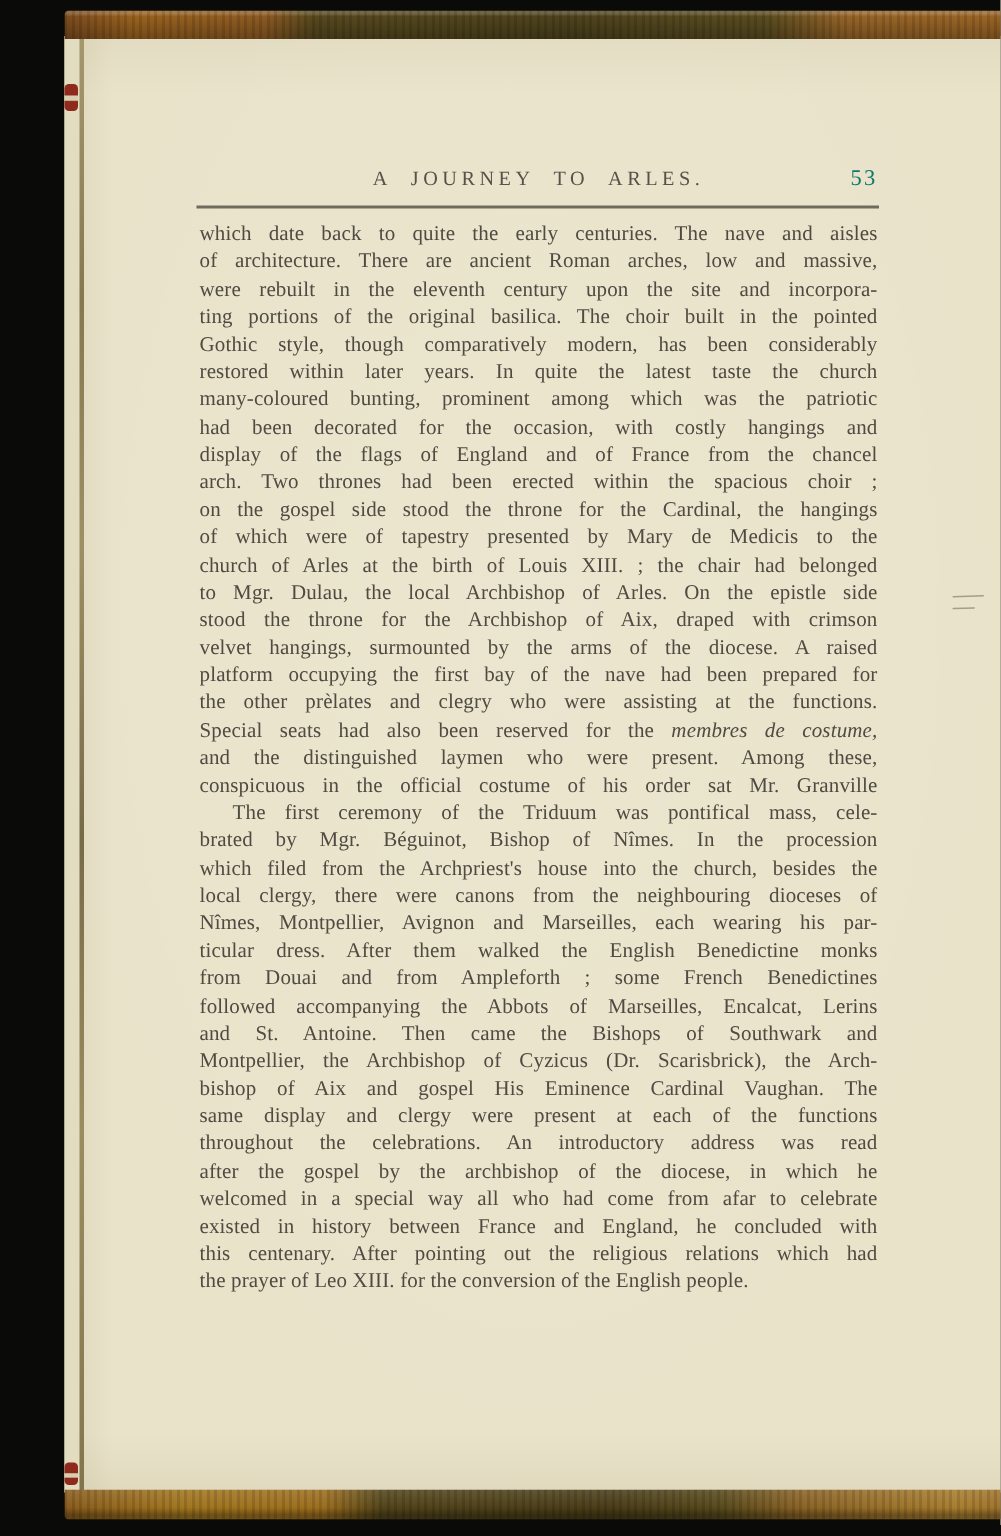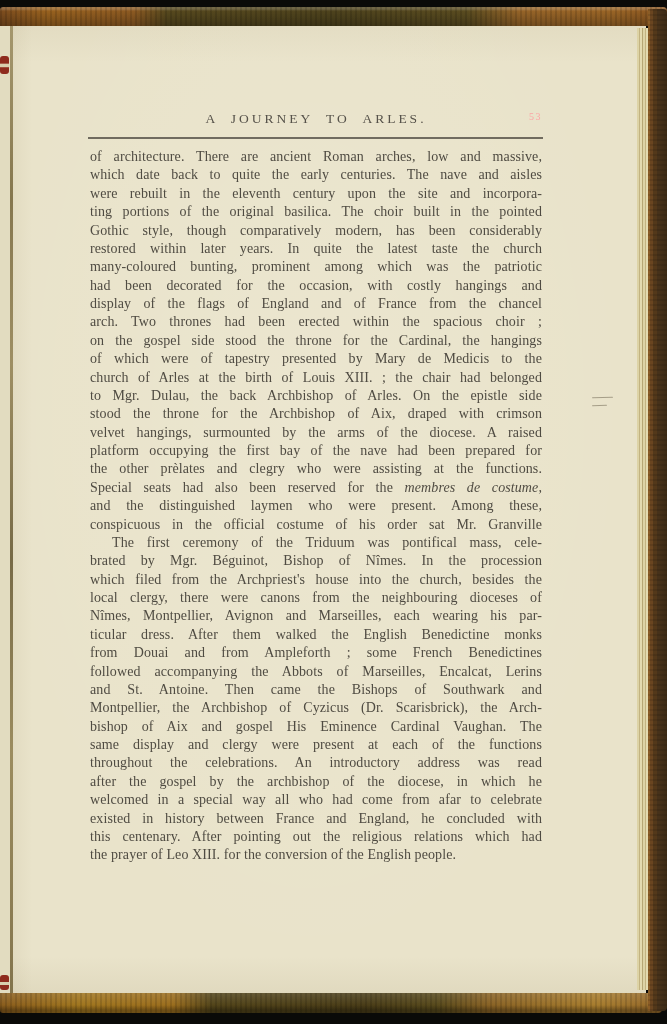--- a/index.html
+++ b/index.html
@@ -3,21 +3,21 @@
 <meta charset="utf-8">
 <style>
   html, body { margin: 0; padding: 0; }
   body {
     width: 667px; height: 1024px;
     background: #0a0a08;
     position: relative;
     overflow: hidden;
     font-family: "Liberation Serif", serif;
   }
-  .scan { position: absolute; inset: 0; }
+  .scan { position: absolute; inset: 0; margin-left: 43px; }
 
   
   .page {
     position: absolute; left: 0; top: 24px; width: 646px; height: 971px;
     background:
       radial-gradient(ellipse at 48% 40%, rgba(255,255,255,0.10), rgba(0,0,0,0) 70%),
       linear-gradient(90deg, rgba(120,100,50,0.10) 0, rgba(0,0,0,0) 5%),
       linear-gradient(180deg, rgba(120,100,50,0.06) 0, rgba(0,0,0,0) 4%, rgba(0,0,0,0) 96%, rgba(120,100,50,0.08) 100%),
       #e9e3ca;
   }
@@ -79,21 +79,21 @@
   .header { position: relative; height: 24px; }
   .header-title {
     text-align: center;
     font-size: 13.5px; line-height: 17px;
     letter-spacing: 3px; word-spacing: 7px;
     color: #56524a;
     padding-top: 3px;
   }
   .page-num {
     position: absolute; right: 0; top: 4px;
-    font-size: 10px; letter-spacing: 1.5px; color: #fca5a5;
+    font-size: 15px; letter-spacing: 1.5px; color: #0f766e;
   }
   .rule {
     margin: 6px 0 0 -2px; width: 455px;
     border: 0; border-top: 2px solid rgba(90,86,76,0.85);
   }
   .body { margin-top: 9px; font-size: 14px; }
   .ln {
     width: 452px;
     line-height: 18.38px;
     height: 18.38px;
@@ -129,34 +129,34 @@
     <div class="header">
       <div class="header-title">A JOURNEY TO ARLES.</div>
       <div class="page-num">53</div>
     </div>
 
     <hr class="rule">
 
     <div class="body">
 
       <div>
+          <div class="ln">which date back  to quite the early centuries.   The nave and  aisles</div>
           <div class="ln">of architecture.  There are ancient Roman arches, low and massive,</div>
-          <div class="ln">which date back  to quite the early centuries.   The nave and  aisles</div>
           <div class="ln">were rebuilt  in  the  eleventh  century  upon  the  site and  incorpora-</div>
           <div class="ln">ting portions of the original basilica.   The choir built in the pointed</div>
           <div class="ln">Gothic style, though  comparatively  modern,  has  been  considerably</div>
           <div class="ln">restored  within  later  years.   In  quite  the  latest  taste  the  church</div>
           <div class="ln">many-coloured  bunting,  prominent  among  which  was  the  patriotic</div>
           <div class="ln">had  been  decorated  for  the  occasion,  with  costly  hangings  and</div>
           <div class="ln">display  of  the  flags  of  England  and  of  France  from  the  chancel</div>
           <div class="ln">arch.   Two  thrones  had  been  erected  within  the  spacious  choir ;</div>
           <div class="ln">on the gospel  side stood  the  throne  for  the  Cardinal,  the  hangings</div>
           <div class="ln">of  which  were  of  tapestry  presented  by  Mary  de  Medicis  to  the</div>
           <div class="ln">church of Arles at the birth of Louis XIII. ;  the  chair  had  belonged</div>
-          <div class="ln">to  Mgr.  Dulau,  the  back  Archbishop  of  Arles.   On  the  epistle  side</div>
+          <div class="ln">to  Mgr.  Dulau,  the  local  Archbishop  of  Arles.   On  the  epistle  side</div>
           <div class="ln">stood  the  throne  for  the  Archbishop  of  Aix,  draped  with  crimson</div>
           <div class="ln">velvet hangings, surmounted  by  the  arms  of  the  diocese.   A  raised</div>
           <div class="ln">platform occupying the first bay of  the  nave  had  been  prepared  for</div>
           <div class="ln">the other  prèlates  and  clegry  who  were  assisting  at  the  functions.</div>
         </div>
 
       <div class="ln"><span>Special seats had  also  been  reserved  for  the  </span><span class="it">membres de costume,</span></div>
 
       <div>
           <div class="ln">and  the  distinguished  laymen  who  were  present.   Among  these,</div>

